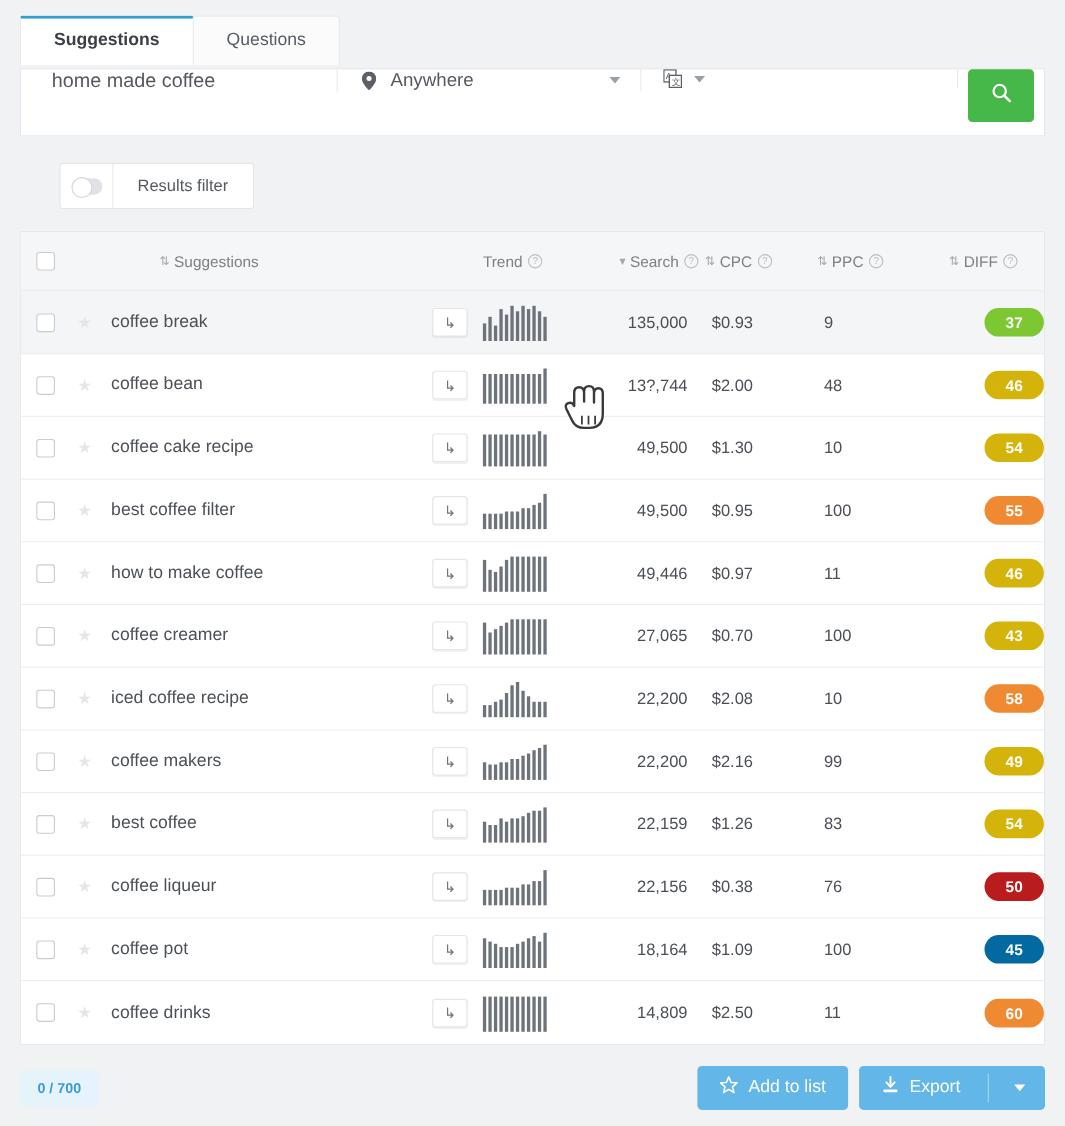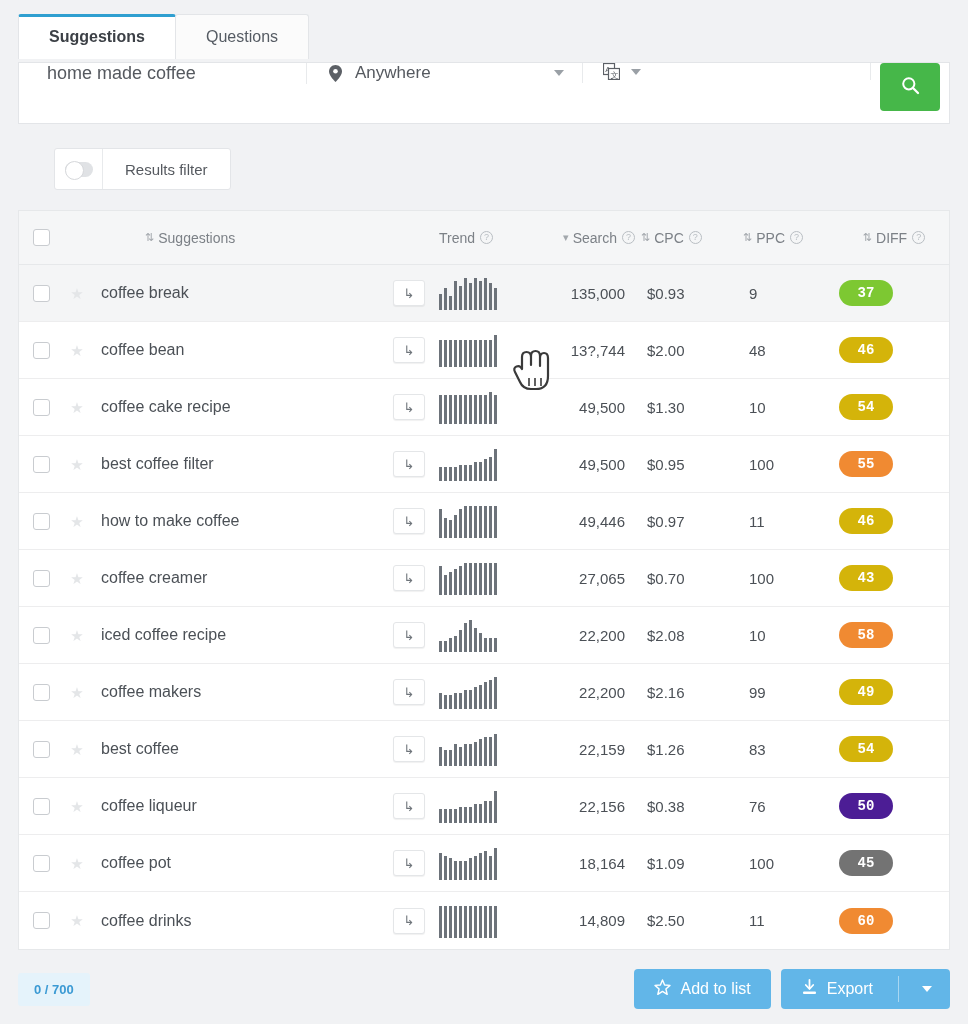--- a/index.html
+++ b/index.html
@@ -120,21 +120,21 @@
   .row:last-child { border-bottom: none; }
 
   .c-check { width: 44px; display: flex; justify-content: center; }
   .c-star  { width: 28px; display: flex; justify-content: center; }
   .c-kw    { flex: 1; padding-left: 10px; font-size: 16px; color: #4b5056; }
   .c-arrow { width: 60px; display: flex; justify-content: center; }
   .c-trend { width: 100px; display: flex; justify-content: flex-start; }
   .c-search{ width: 100px; text-align: right; padding-right: 14px; font-size: 15px; color: #4b5056; }
   .c-cpc   { width: 100px; text-align: left; padding-left: 8px; font-size: 15px; color: #4b5056; }
   .c-ppc   { width: 100px; text-align: left; padding-left: 10px; font-size: 15px; color: #4b5056; }
-  .c-diff  { width: 110px; display: flex; justify-content: flex-start; font-family: Liberation Mono, monospace; }
+  .c-diff  { width: 110px; display: flex; justify-content: flex-end; }
 
   .chk {
     width: 17px; height: 17px; border: 1px solid #c9ccd0;
     border-radius: 3px; background: #fff;
   }
   .star { color: #e4e6e8; font-size: 15px; line-height: 1; }
   .arrow-btn {
     width: 32px; height: 26px; background: #fff;
     border: 1px solid #e4e6e8; border-radius: 3px;
     display: flex; align-items: center; justify-content: center;
@@ -618,21 +618,21 @@
             <i style="height:19px"></i>
             <i style="height:22px"></i>
             <i style="height:22px"></i>
             <i style="height:32px"></i>
           </span>
         </div>
         <div class="c-search">22,156</div>
         <div class="c-cpc">$0.38</div>
         <div class="c-ppc">76</div>
         <div class="c-diff">
-          <span class="badge" style="background:#4c1d95">50</span>
+          <span class="badge" style="background:#b91c1c">50</span>
         </div>
       </div>
       <div class="row">
         <div class="c-check">
           <span class="chk"></span>
         </div>
         <div class="c-star">
           <span class="star">★</span>
         </div>
         <div class="c-kw">coffee pot</div>
@@ -652,21 +652,21 @@
             <i style="height:27px"></i>
             <i style="height:29px"></i>
             <i style="height:24px"></i>
             <i style="height:32px"></i>
           </span>
         </div>
         <div class="c-search">18,164</div>
         <div class="c-cpc">$1.09</div>
         <div class="c-ppc">100</div>
         <div class="c-diff">
-          <span class="badge" style="background:#737373">45</span>
+          <span class="badge" style="background:#0369a1">45</span>
         </div>
       </div>
       <div class="row">
         <div class="c-check">
           <span class="chk"></span>
         </div>
         <div class="c-star">
           <span class="star">★</span>
         </div>
         <div class="c-kw">coffee drinks</div>

